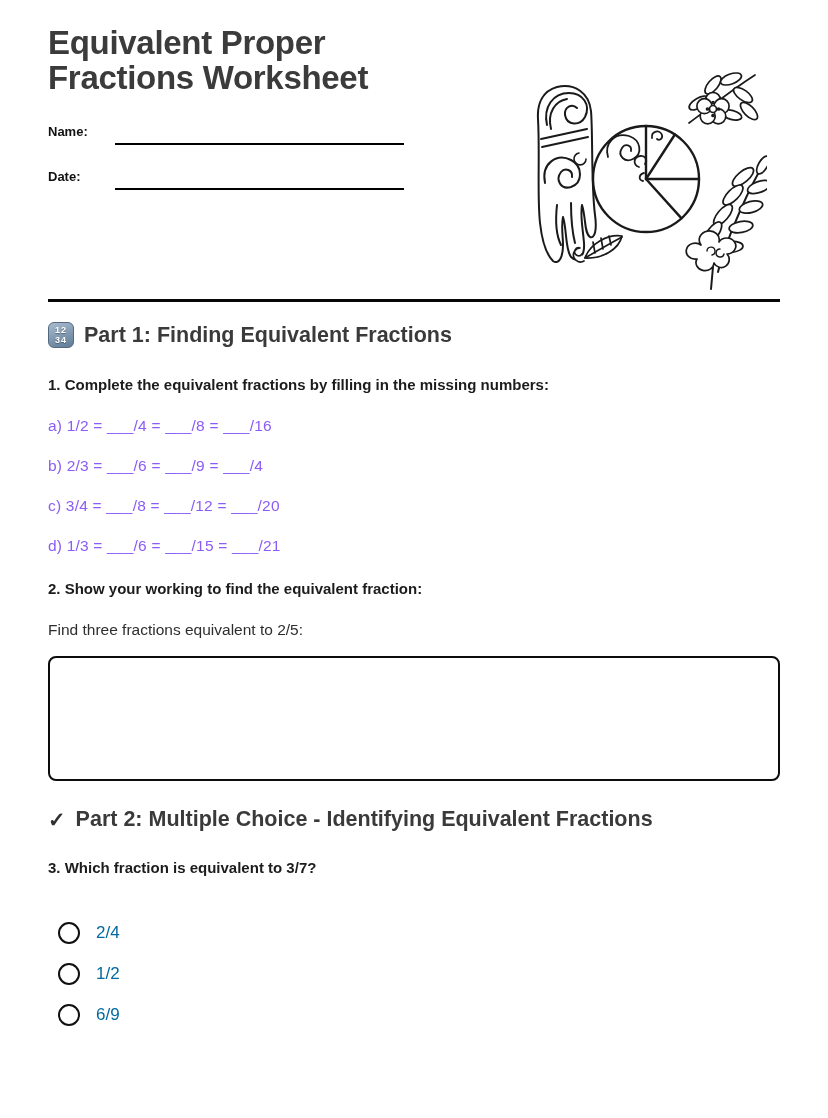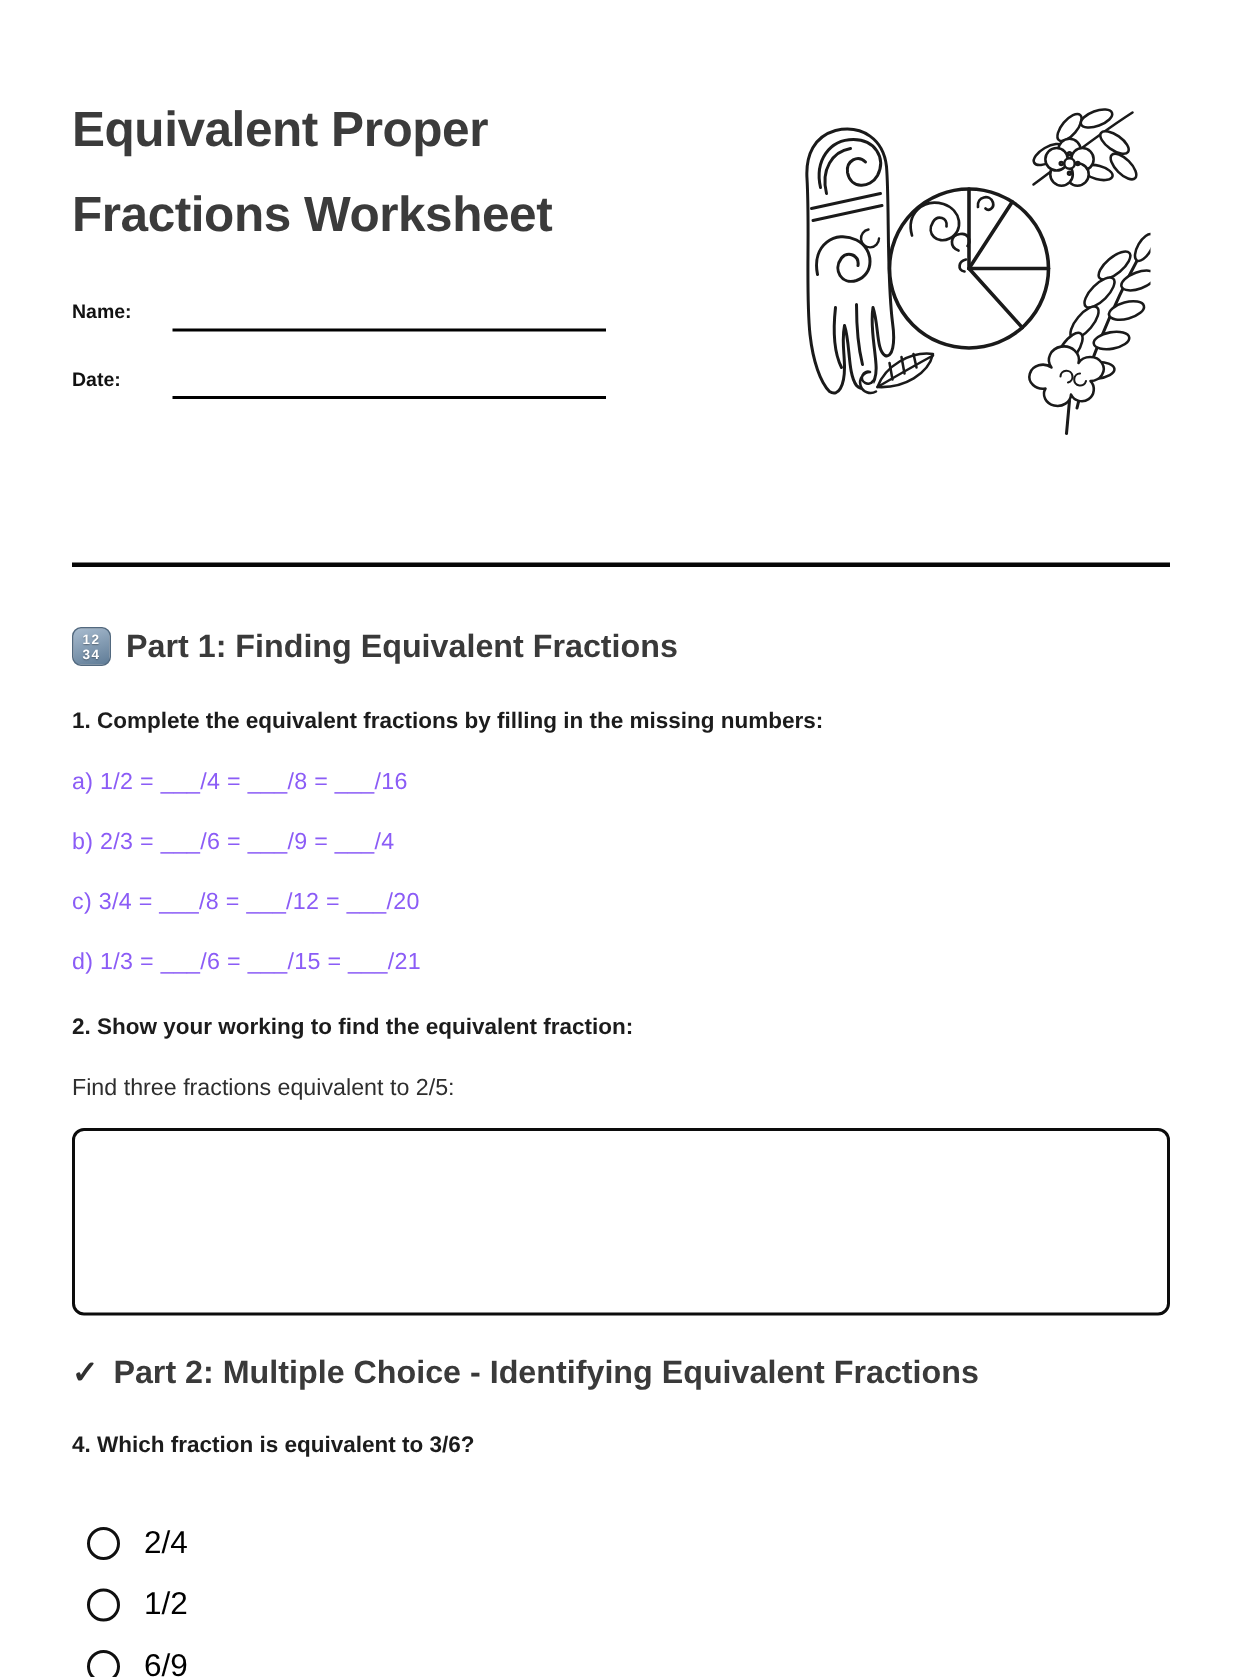--- a/index.html
+++ b/index.html
@@ -10,24 +10,24 @@
     height: 1118px;
     background: #ffffff;
     overflow: hidden;
     font-family: "Liberation Sans", sans-serif;
     color: #2e2e2e;
   }
   .content { padding: 0 48px; }
 
   .title {
     margin: 0;
-    padding-top: 57px;
+    padding-top: 25px;
     max-width: 430px;
     font-size: 33px;
-    line-height: 57px;
+    line-height: 35px;
     font-weight: bold;
     letter-spacing: -0.3px;
     color: #3b3b3b;
   }
 
   .field-row { position: relative; height: 24px; }
   .field-row.name { margin-top: 28px; }
   .field-row.date { margin-top: 21px; }
   .field-label {
     position: absolute; left: 0; top: 1px;
@@ -40,21 +40,21 @@
   }
 
   .divider {
     margin: 107px 0 0 0;
     border: none;
     border-top: 3px solid #070707;
   }
 
   .part-heading {
     display: flex; align-items: center; gap: 10px;
-    margin: 0; padding-top: 40px;
+    margin: 0; padding-top: 20px;
     font-size: 21.5px; font-weight: bold; color: #3a3a3a;
   }
   .part-heading.second { padding-top: 26px; }
 
   .emoji-keypad {
     flex: 0 0 auto;
     width: 26px; height: 26px;
     border-radius: 6px;
     background: linear-gradient(160deg, #a9bccf 0%, #7democratic 0%, #5e7b96 100%);
     background: linear-gradient(160deg, #a9bccf 0%, #5e7b96 100%);
@@ -103,21 +103,21 @@
   }
   .radio-circle {
     flex: 0 0 auto;
     width: 22px; height: 22px;
     border: 2.5px solid #101010;
     border-radius: 50%;
     background: #ffffff;
   }
   .option-label {
     margin-left: 16px;
-    font-size: 21px; color: #000000;
+    font-size: 17px; color: #0369a1;
   }
 
   .illustration {
     position: absolute;
     left: 527px; top: 65px;
     width: 240px; height: 228px;
   }
 </style>
 </head>
 <body>
@@ -157,21 +157,21 @@
     <p class="q-prompt q2">2. Show your working to find the equivalent fraction:</p>
     <p class="sub-prompt">Find three fractions equivalent to 2/5:</p>
 
     <div class="answer-box"></div>
 
     <h2 class="part-heading second">
       <span class="check-glyph">✓</span>
       <span>Part 2: Multiple Choice - Identifying Equivalent Fractions</span>
     </h2>
 
-    <p class="q-prompt q3">4. Which fraction is equivalent to 3/6?</p>
+    <p class="q-prompt q3">3. Which fraction is equivalent to 3/7?</p>
 
     <div class="options">
       <div class="option-row">
         <span class="radio-circle"></span>
         <span class="option-label">2/4</span>
       </div>
       <div class="option-row">
         <span class="radio-circle"></span>
         <span class="option-label">1/2</span>
       </div>

